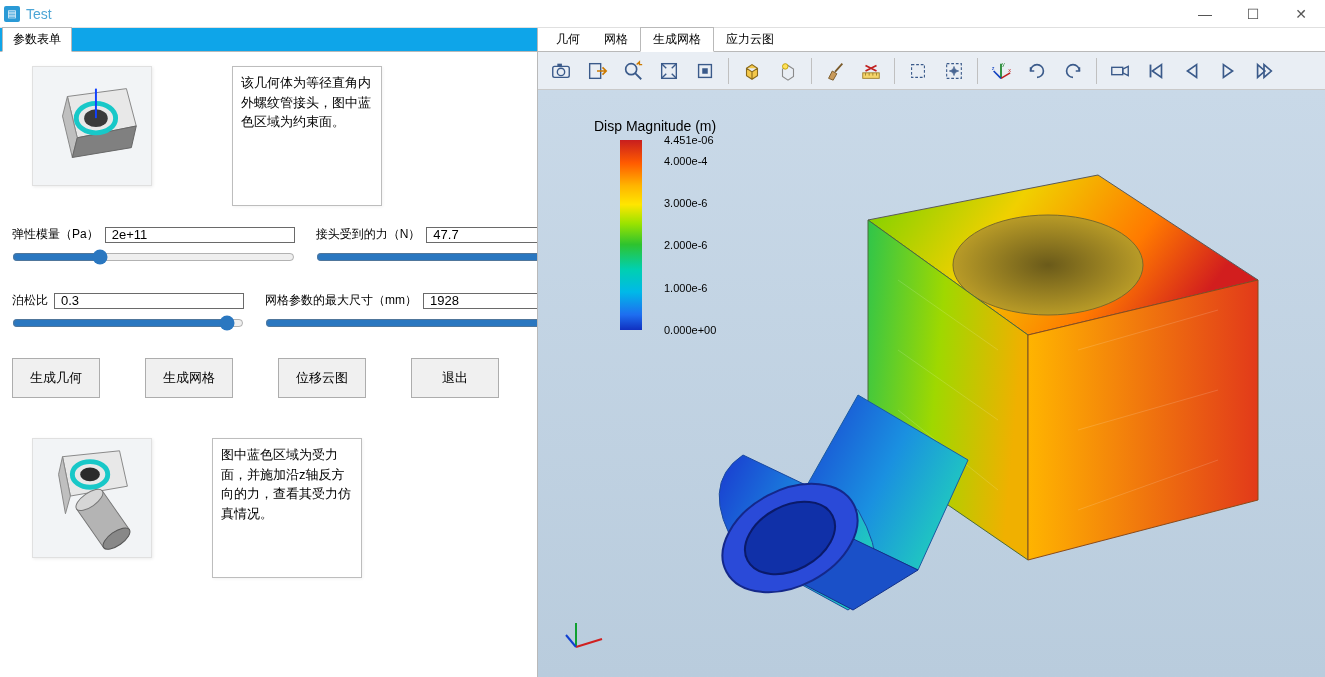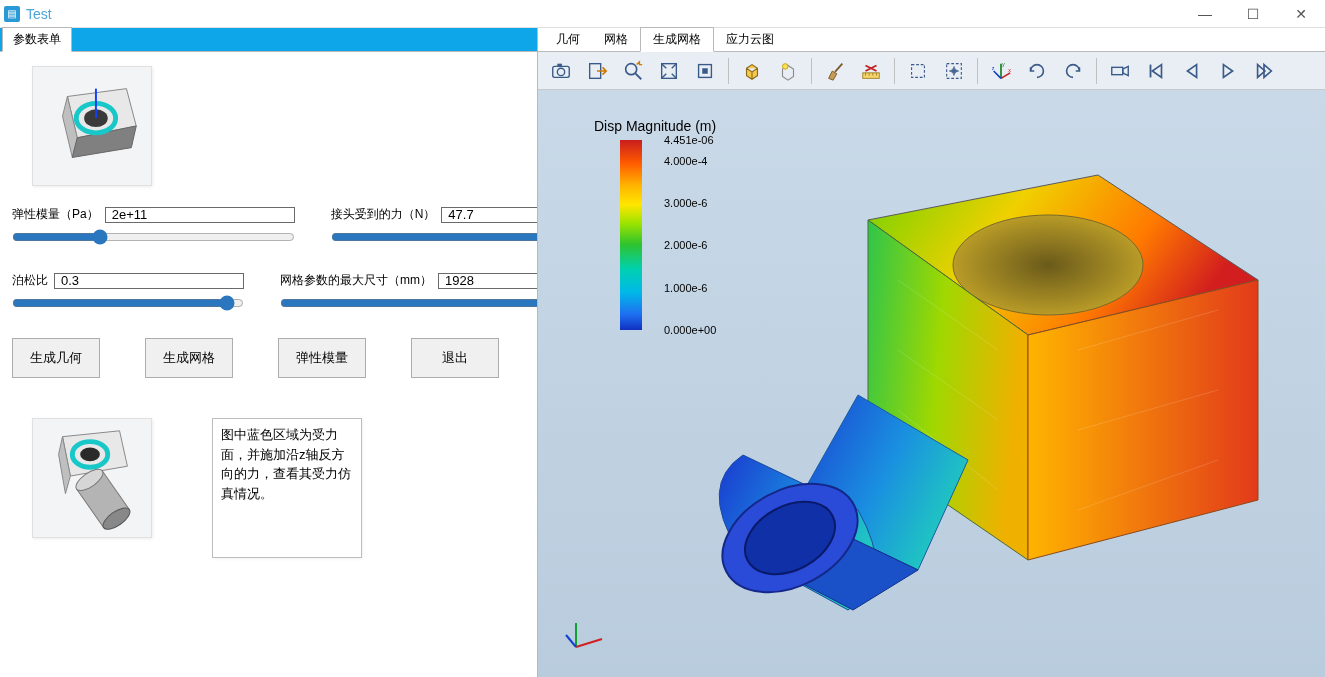--- a/index.html
+++ b/index.html
@@ -67,21 +67,21 @@
   }
   .thumb {
     width:120px;height:120px;background:#f2f4f6;border:1px solid #e0e0e0;box-shadow:1px 1px 3px rgba(0,0,0,.08);
     display:flex;align-items:center;justify-content:center;
   }
   .desc-box {
     width:150px;height:140px;border:1px solid #bdbdbd;padding:6px 8px;font-size:13px;line-height:1.5;background:#fff;
     box-shadow:1px 1px 3px rgba(0,0,0,.05);
   }
   .param-row {
-    display:flex; gap:36px; margin-bottom:24px;
+    display:flex; gap:21px; margin-bottom:24px;
   }
   .param {
     flex:1;
   }
   .param-top {display:flex;align-items:center;gap:6px;}
   .param label {font-size:12px;white-space:nowrap;}
   .param input[type=text] {
     flex:1;border:1px solid #6a6a6a;padding:2px 6px;font-size:13px;height:16px;
   }
   .slider {
@@ -168,20 +168,21 @@
             <svg viewBox="0 0 120 120">
               <polygon points="35,30 95,22 105,60 45,72" fill="#e8e8e8" stroke="#888"></polygon>
               <polygon points="35,30 45,72 40,92 30,50" fill="#bfbfbf" stroke="#888"></polygon>
               <polygon points="45,72 105,60 100,82 40,92" fill="#808080" stroke="#666"></polygon>
               <ellipse cx="64" cy="52" rx="20" ry="15" fill="none" stroke="#18c8c8" stroke-width="5"></ellipse>
               <ellipse cx="64" cy="52" rx="12" ry="9" fill="#3a3a3a"></ellipse>
               <line x1="64" y1="52" x2="64" y2="22" stroke="#1040ff" stroke-width="2"></line>
             </svg>
           </div>
         </div>
+        <div class="desc-box">该几何体为等径直角内外螺纹管接头，图中蓝色区域为约束面。</div>
       </div>
 
       <div class="param-row">
         <div class="param">
           <div class="param-top">
             <label>弹性模量（Pa）</label>
             <input type="text" value="2e+11" style="">
           </div>
           <input type="range" class="slider" min="0" max="100" value="30" style="">
         </div>
@@ -207,21 +208,21 @@
             <label>网格参数的最大尺寸（mm）</label>
             <input type="text" value="1928" style="">
           </div>
           <input type="range" class="slider" min="0" max="100" value="96" style="">
         </div>
       </div>
 
       <div class="button-row">
         <div class="btn">生成几何</div>
         <div class="btn">生成网格</div>
-        <div class="btn">弹性模量</div>
+        <div class="btn">位移云图</div>
         <div class="btn">退出</div>
       </div>
 
       <div class="row2">
         <div style="width:140px;display:flex;justify-content:flex-end;">
           <div class="thumb">
             <svg viewBox="0 0 120 120">
               <polygon points="30,18 88,12 96,48 38,58" fill="#e8e8e8" stroke="#888"></polygon>
               <polygon points="30,18 38,58 33,76 26,36" fill="#bfbfbf" stroke="#888"></polygon>
               <ellipse cx="58" cy="36" rx="18" ry="13" fill="none" stroke="#18c8c8" stroke-width="5"></ellipse>

